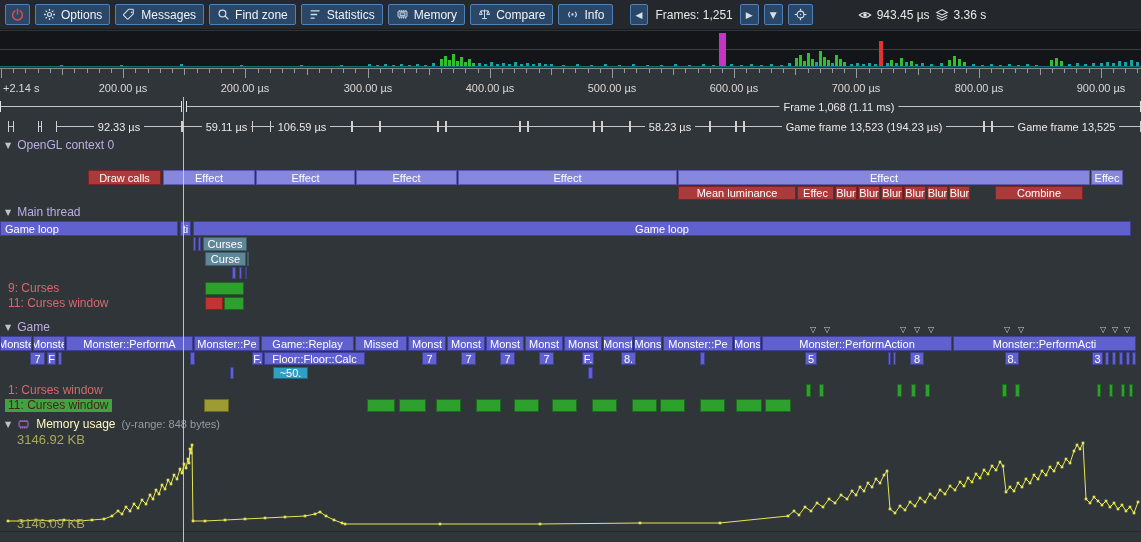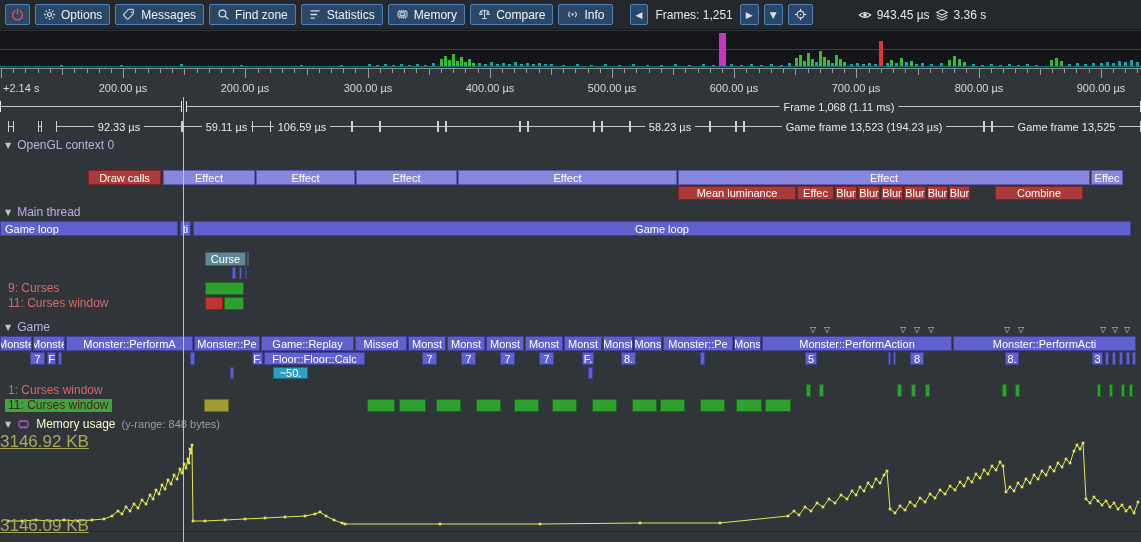--- a/index.html
+++ b/index.html
@@ -63,21 +63,21 @@
   .c-o{background:var(--zone-olive);border-color:#6b6b20;}
   .tlabel{position:absolute;left:8px;height:13px;line-height:13px;font-size:12px;color:#d56a6a;z-index:6;white-space:nowrap;}
   .tlabel.hl{background:var(--selection-green);color:#4d2020;padding:0 3px;left:5px;}
   .cmark{position:absolute;font-size:8px;line-height:8px;color:#cccccc;font-family:"DejaVu Sans",sans-serif;z-index:4;}
   .cursor{position:absolute;top:97px;height:445px;width:1px;background:#d8d8d8;opacity:.85;z-index:30;}
   
   .mem-head{top:417px;}
   .mem-head .stitle{color:#fef9c3;}
   .mem-head svg{width:13px;height:13px;}
   .mem-range{color:#969ca3;font-size:11px;}
-  .memlabel{position:absolute;left:0;font-size:17px;color:#aaa957;z-index:6;text-decoration:underline;}
+  .memlabel{position:absolute;left:17px;font-size:13px;color:#aaa957;z-index:6;}
   .mem-top{top:432px;} .mem-bottom{top:516px;}
   .membase{position:absolute;top:531px;left:0;width:1141px;height:1px;background:#23262a;}
 </style>
 </head>
 <body>
 
 <div id="stage">
 
   <div id="toolbar">
     <button class="tbtn sq">
@@ -468,20 +468,25 @@
       <div class="zb c-r" style="left: 995px; width: 88px;">Combine</div>
     </div>
     <div class="shead" style="top: 205px;">
       <span class="tri">▼</span>
       <span class="stitle">Main thread</span>
     </div>
     <div class="zrow" style="top: 221px; height: 15px;">
       <div class="zb c-p a-l" style="left: 0px; width: 178px;">Game loop</div>
       <div class="zb c-p" style="left: 180px; width: 11px;">ti</div>
       <div class="zb c-p" style="left: 193px; width: 938px;">Game loop</div>
+    </div>
+    <div class="zrow" style="top: 237px; height: 14px;">
+      <div class="zb c-p" style="left: 193px; width: 3px;"></div>
+      <div class="zb c-p" style="left: 198px; width: 3px;"></div>
+      <div class="zb c-t" style="left: 203px; width: 44px;">Curses</div>
     </div>
     <div class="zrow" style="top: 252px; height: 14px;">
       <div class="zb c-t" style="left: 205px; width: 41px;">Curse</div>
       <div class="zb c-t" style="left: 247px; width: 2px;"></div>
     </div>
     <div class="zrow" style="top: 267px; height: 12px;">
       <div class="zb c-p" style="left: 232px; width: 4px;"></div>
       <div class="zb c-p" style="left: 239px; width: 3px;"></div>
       <div class="zb c-p" style="left: 245px; width: 2px;"></div>
     </div>

